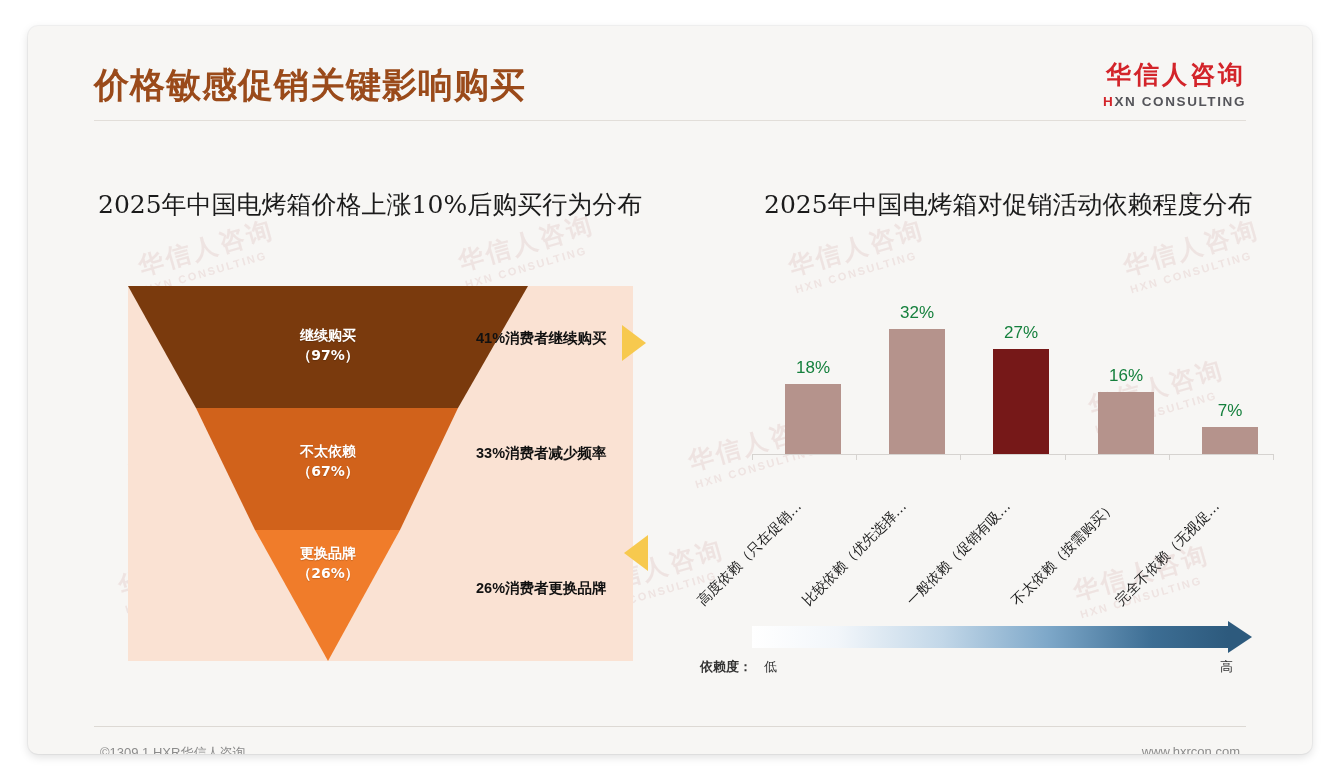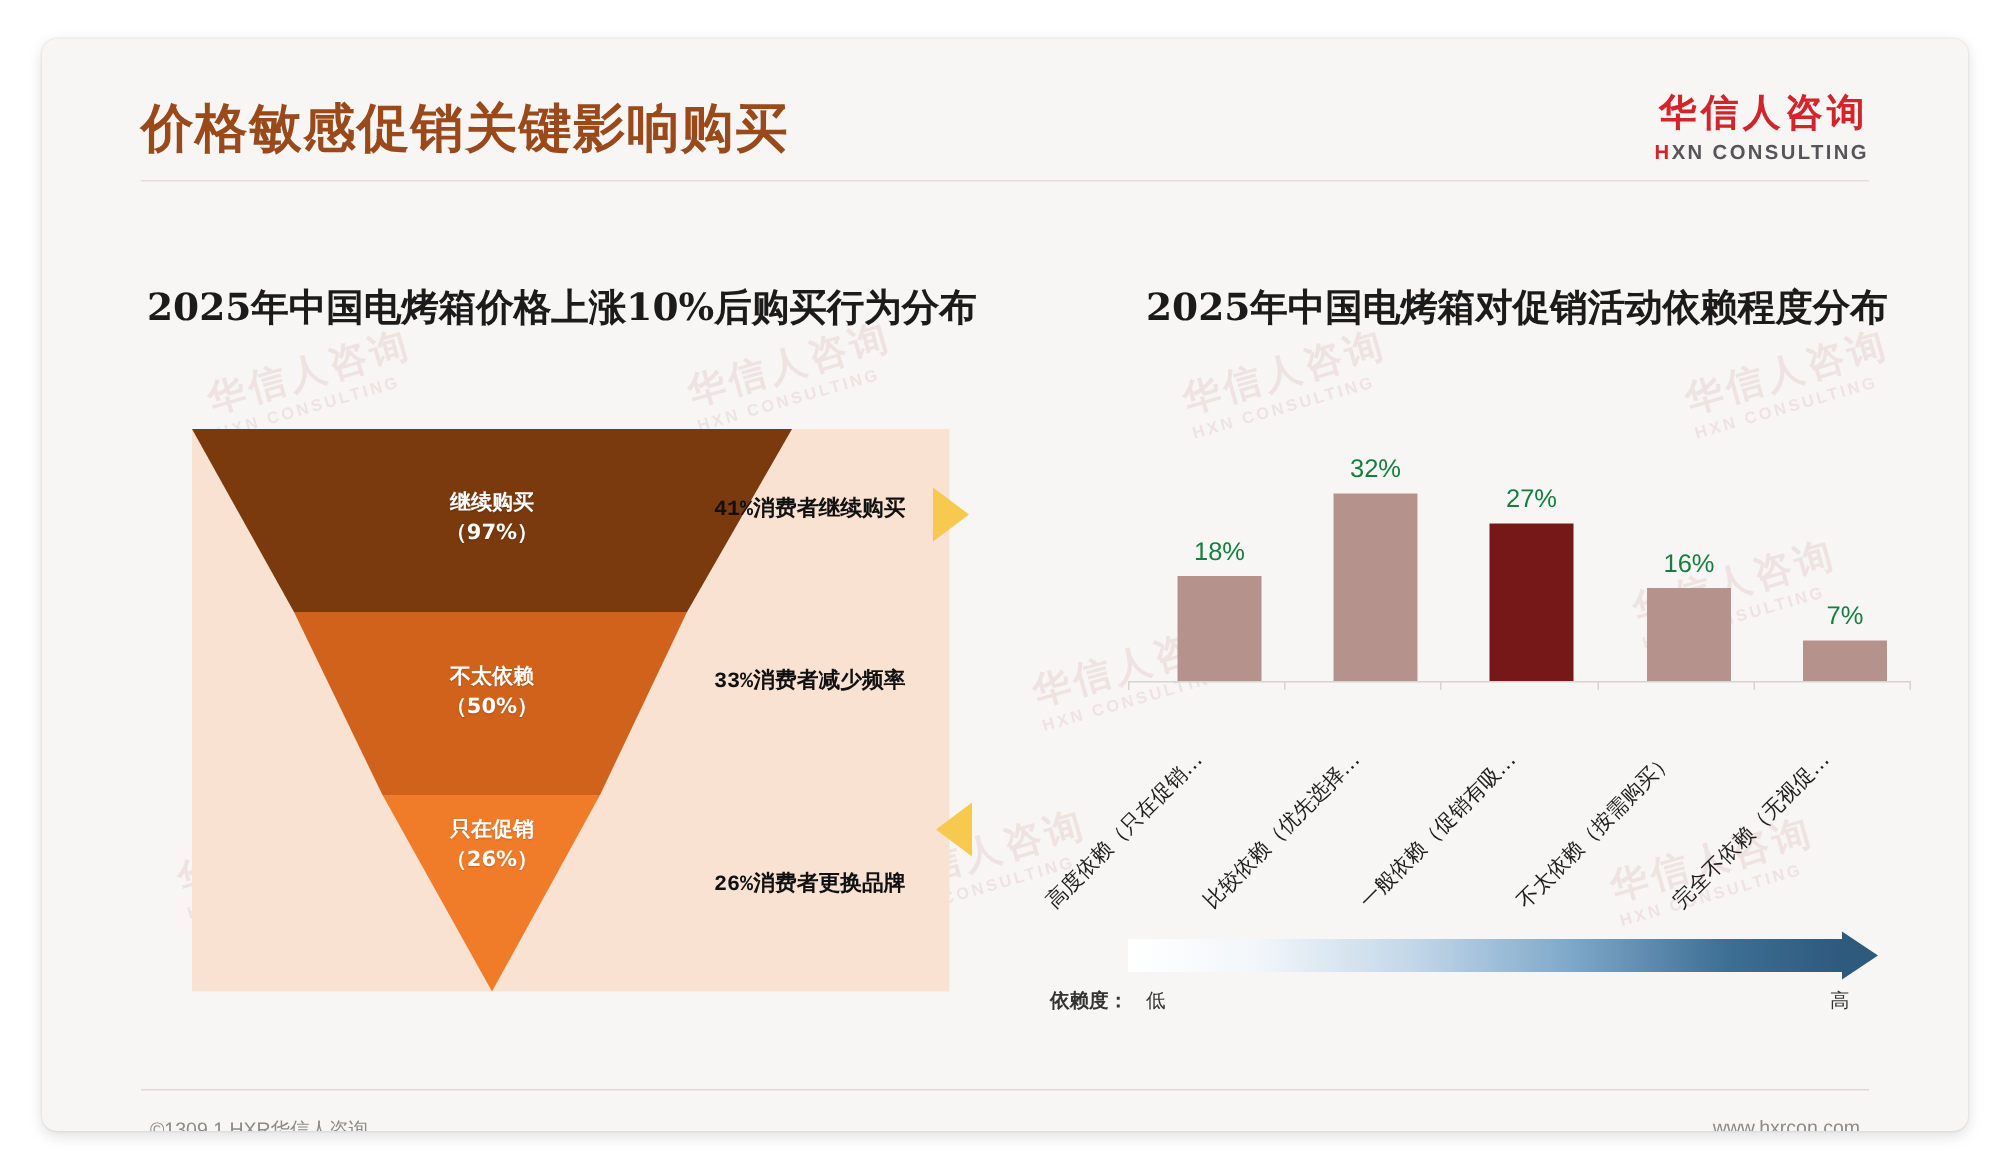--- a/index.html
+++ b/index.html
@@ -50,21 +50,21 @@
     font-family: "DejaVu Sans", "Liberation Sans", sans-serif;
   }
   #logo .logo-en {
     font-size: 13.5px; font-weight: 700; color: #55555a; letter-spacing: 1.6px; margin-top: 3px;
   }
   #logo .logo-en .hx { color: #d3242a; }
 
   
   .chart-title {
     position: absolute;
-    font-size: 25px; font-weight: 700; color: #1b1b1b;
+    font-size: 25px; font-weight: 400; color: #1b1b1b;
     font-family: "DejaVu Serif", "Liberation Serif", serif;
     white-space: nowrap;
   }
   #title-left  { left: 70px;  top: 162px; }
   #title-right { left: 736px; top: 162px; }
 
   
   #funnel-panel {
     position: absolute; left: 100px; top: 260px; width: 505px; height: 375px;
     background: #fae2d3;
@@ -72,21 +72,21 @@
   .funnel-seg { position: absolute; overflow: hidden; }
   .funnel-seg svg { display: block; }
   .funnel-label {
     position: absolute; width: 100%; text-align: center;
     color: #ffffff; font-weight: 700; font-size: 14px; line-height: 1.42;
     font-family: "DejaVu Sans", "Liberation Sans", sans-serif;
     text-shadow: 0 1px 1px rgba(0,0,0,.18);
   }
   .funnel-note {
     position: absolute; color: #111111; font-weight: 700; font-size: 14.5px;
-    font-family: Liberation Mono, monospace;
+    font-family: Liberation Sans, sans-serif;
     white-space: nowrap;
     text-align: center;
   }
   .tri { position: absolute; width: 0; height: 0; }
   .tri.right {
     border-top: 18px solid transparent;
     border-bottom: 18px solid transparent;
     border-left: 24px solid #f7c94e;
   }
   .tri.left {
@@ -226,24 +226,24 @@
         <polygon points="127,0 272,0 200,131" fill="#f07c2a"></polygon>
       </svg>
     </div>
 
     <div class="funnel-label" style="top:40px;left:0;width:400px;">
       <span>继续购买</span><br>
       <span>（97%）</span>
     </div>
     <div class="funnel-label" style="top:156px;left:0;width:400px;">
       <span>不太依赖</span><br>
-      <span>（50%）</span>
+      <span>（67%）</span>
     </div>
     <div class="funnel-label" style="top:258px;left:0;width:400px;">
-      <span>只在促销</span><br>
+      <span>更换品牌</span><br>
       <span>（26%）</span>
     </div>
 
     <div class="funnel-note" style="left:348px;top:43px;">41%消费者继续购买</div>
     <div class="funnel-note" style="left:348px;top:158px;">33%消费者减少频率</div>
     <div class="funnel-note" style="left:348px;top:293px;">26%消费者更换品牌</div>
   </div>
 
   <div class="tri right" style="left:594px; top:299px;"></div>
   <div class="tri left" style="left:596px; top:509px;"></div>

